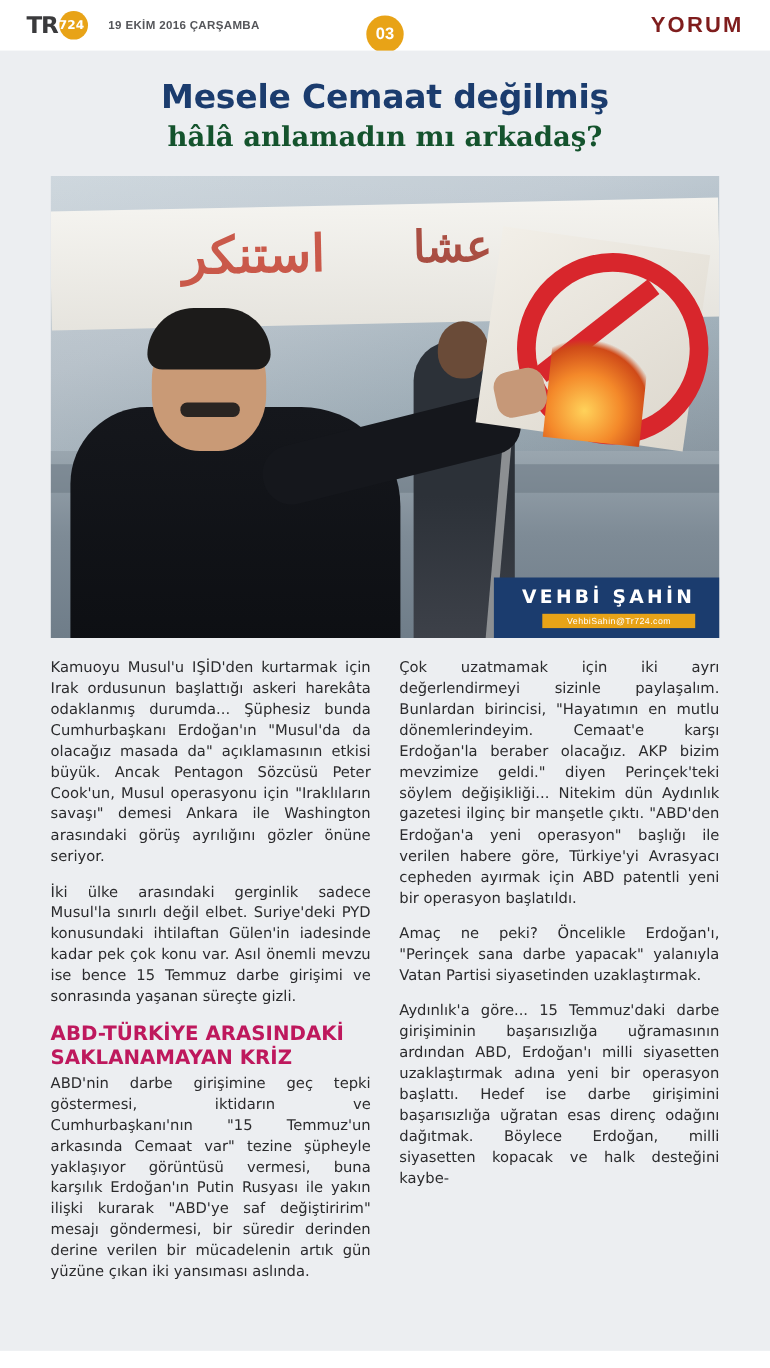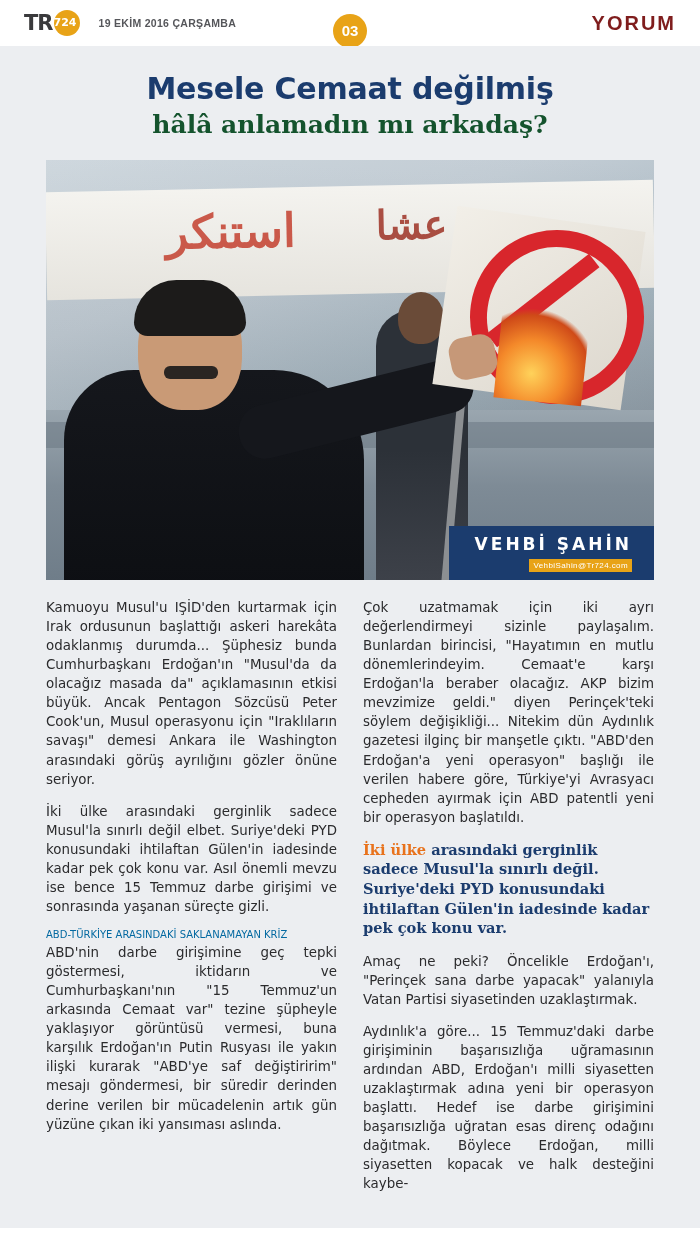--- a/index.html
+++ b/index.html
@@ -304,21 +304,21 @@
     font-weight: bold;
     font-size: 17px;
     letter-spacing: 3px;
   }
   .photo-caption .mail {
     background: #e8a317;
     color: #ffffff;
     font-size: 8px;
     letter-spacing: 0.4px;
     margin-top: 5px;
-    padding: 2px 4px;
+    padding: 2px 22px;
     display: inline-block;
   }
 
   
   .cols {
     display: flex;
     gap: 26px;
     padding: 18px 46px 0 46px;
     box-sizing: border-box;
   }
@@ -328,23 +328,23 @@
     font-size: 13.4px;
     line-height: 1.42;
     color: #2b2b2d;
     text-align: justify;
   }
   .col p {
     margin: 0 0 13px 0;
   }
   .subhead {
     font-family: "DejaVu Sans", sans-serif;
-    font-weight: normal;
-    font-size: 10px;
-    color: #0369a1;
+    font-weight: bold;
+    font-size: 18px;
+    color: #be185d;
     line-height: 1.25;
     margin: 2px 0 2px 0;
     text-align: left;
   }
   .pullquote {
     font-family: "DejaVu Serif", serif;
     font-weight: bold;
     font-size: 14.6px;
     line-height: 1.35;
     color: #1b3c6e;
@@ -408,21 +408,18 @@
 
     <div class="col">
       <p>Kamuoyu Musul'u IŞİD'den kurtarmak için Irak ordusunun başlattığı askeri harekâta odaklanmış durumda... Şüphesiz bunda Cumhurbaşkanı Erdoğan'ın "Musul'da da olacağız masada da" açıklamasının etkisi büyük. Ancak Pentagon Sözcüsü Peter Cook'un, Musul operasyonu için "Iraklıların savaşı" demesi Ankara ile Washington arasındaki görüş ayrılığını gözler önüne seriyor.</p>
       <p>İki ülke arasındaki gerginlik sadece Musul'la sınırlı değil elbet. Suriye'deki PYD konusundaki ihtilaftan Gülen'in iadesinde kadar pek çok konu var. Asıl önemli mevzu ise bence 15 Temmuz darbe girişimi ve sonrasında yaşanan süreçte gizli.</p>
       <div class="subhead">ABD-TÜRKİYE ARASINDAKİ SAKLANAMAYAN KRİZ</div>
       <p>ABD'nin darbe girişimine geç tepki göstermesi, iktidarın ve Cumhurbaşkanı'nın "15 Temmuz'un arkasında Cemaat var" tezine şüpheyle yaklaşıyor görüntüsü vermesi, buna karşılık Erdoğan'ın Putin Rusyası ile yakın ilişki kurarak "ABD'ye saf değiştiririm" mesajı göndermesi, bir süredir derinden derine verilen bir mücadelenin artık gün yüzüne çıkan iki yansıması aslında.</p>
     </div>
 
     <div class="col">
       <p>Çok uzatmamak için iki ayrı değerlendirmeyi sizinle paylaşalım. Bunlardan birincisi, "Hayatımın en mutlu dönemlerindeyim. Cemaat'e karşı Erdoğan'la beraber olacağız. AKP bizim mevzimize geldi." diyen Perinçek'teki söylem değişikliği... Nitekim dün Aydınlık gazetesi ilginç bir manşetle çıktı. "ABD'den Erdoğan'a yeni operasyon" başlığı ile verilen habere göre, Türkiye'yi Avrasyacı cepheden ayırmak için ABD patentli yeni bir operasyon başlatıldı.</p>
-      <div class="pullquote">
-        <span class="lead">İki ülke</span><span> arasındaki gerginlik sadece Musul'la sınırlı değil. Suriye'deki PYD konusundaki ihtilaftan Gülen'in iadesinde kadar pek çok konu var.</span>
-      </div>
       <p>Amaç ne peki? Öncelikle Erdoğan'ı, "Perinçek sana darbe yapacak" yalanıyla Vatan Partisi siyasetinden uzaklaştırmak.</p>
       <p>Aydınlık'a göre... 15 Temmuz'daki darbe girişiminin başarısızlığa uğramasının ardından ABD, Erdoğan'ı milli siyasetten uzaklaştırmak adına yeni bir operasyon başlattı. Hedef ise darbe girişimini başarısızlığa uğratan esas direnç odağını dağıtmak. Böylece Erdoğan, milli siyasetten kopacak ve halk desteğini kaybe-</p>
     </div>
 
   </div>
 </div>
 
 </body></html>

